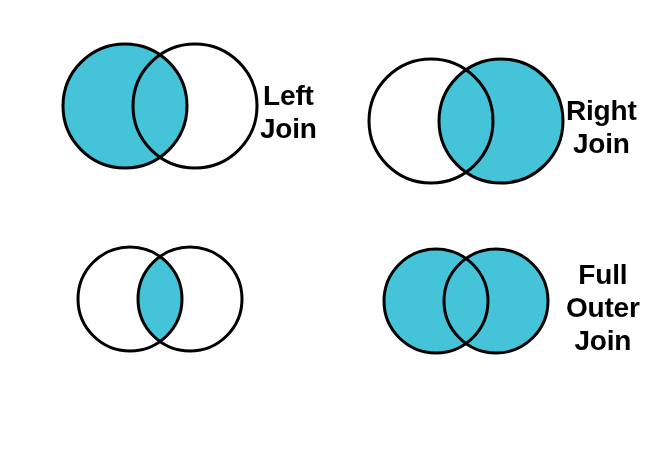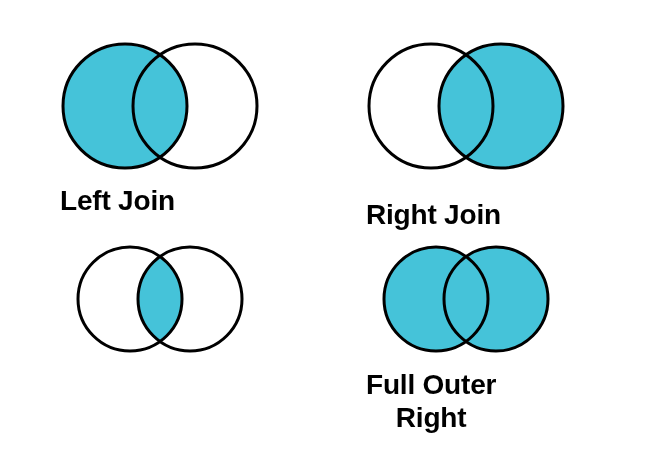--- a/index.html
+++ b/index.html
@@ -15,39 +15,39 @@
   }
   .canvas {
     position: relative;
     width: 654px;
     height: 474px;
     background: #ffffff;
   }
   .panel {
     position: absolute;
     display: flex;
-    flex-direction: column;
-    align-items: flex-start;
+    flex-direction: row;
+    align-items: center;
   }
   .panel-venn {
     position: relative;
   }
   .panel-label {
     font-size: 28px;
     font-weight: bold;
     color: #000000;
     text-align: center;
     line-height: 1.18;
     letter-spacing: -0.2px;
     white-space: pre-line;
   }
 
   
   #panel-left-join   { left: 60px;  top: 40px; width: 232px; }
-  #panel-right-join  { left: 366px; top: 40px; width: 232px; gap: 14px; }
+  #panel-right-join  { left: 366px; top: 55px; width: 232px; }
   #panel-inner-join  { left: 60px;  top: 244px; width: 232px; }
   #panel-full-outer  { left: 366px; top: 244px; width: 232px; }
 
   #panel-left-join  .panel-label,
   #panel-right-join .panel-label { margin-top: 12px; }
   #panel-inner-join .panel-label,
   #panel-full-outer .panel-label { margin-top: 14px; }
 
   svg { display: block; overflow: visible; }
 </style>
@@ -123,16 +123,16 @@
     <div class="panel-venn">
       <svg width="200" height="110" viewBox="0 0 200 110">
         <circle cx="70" cy="55" r="52" fill="#45c3d9" stroke="none"></circle>
         <circle cx="130" cy="55" r="52" fill="#45c3d9" stroke="none"></circle>
         <circle cx="100" cy="55" r="0" fill="#45c3d9" stroke="none"></circle>
         <circle cx="70" cy="55" r="52" fill="none" stroke="#000000" stroke-width="3"></circle>
         <circle cx="130" cy="55" r="52" fill="none" stroke="#000000" stroke-width="3"></circle>
       </svg>
     </div>
     <div class="panel-label">Full Outer
-Right</div>
+Join</div>
   </div>
 
 </div>
 
 </body></html>

